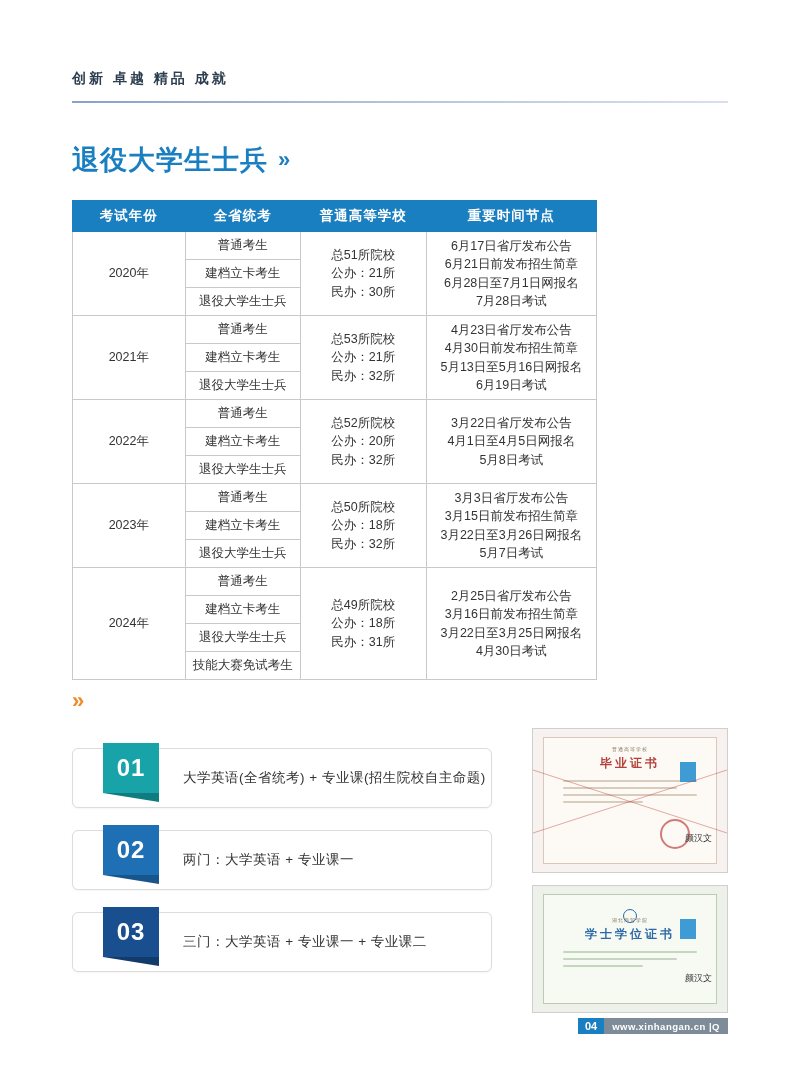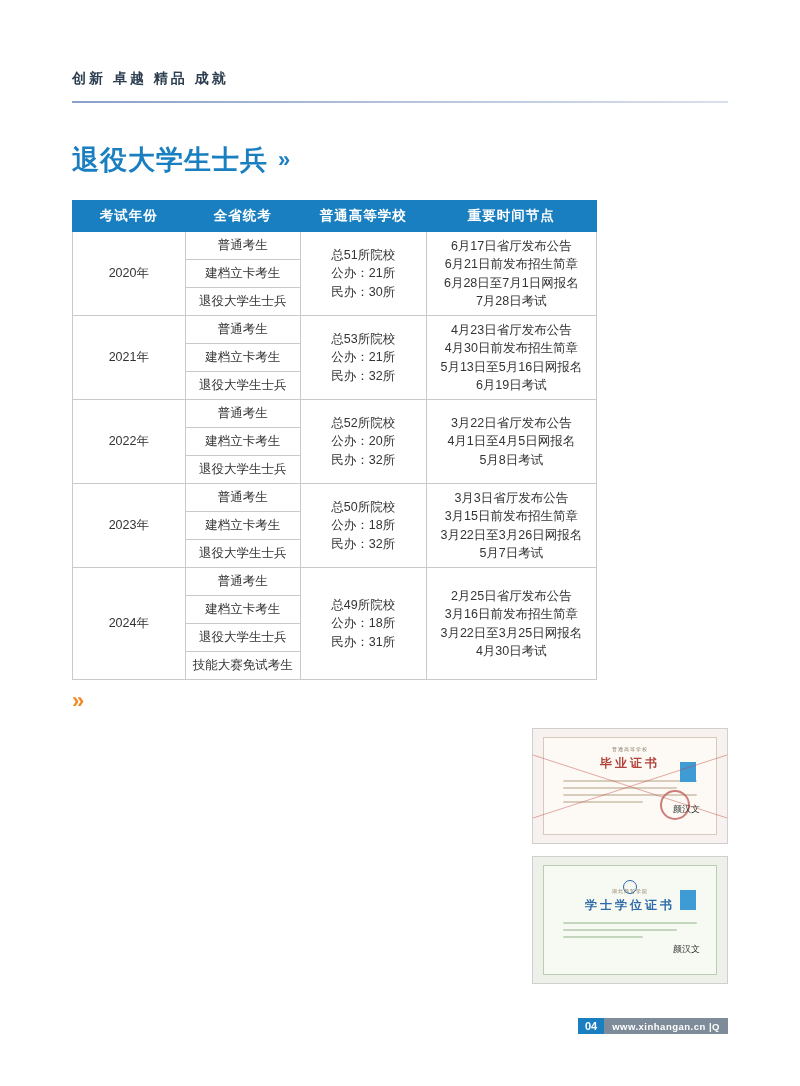--- a/index.html
+++ b/index.html
@@ -177,21 +177,21 @@
     width: 196px;
   }
   .cert {
     width: 196px;
     border: 1px solid #cfcfcf;
     box-sizing: border-box;
     position: relative;
     overflow: hidden;
   }
   .cert.one {
-    height: 116px;
+    height: 145px;
     background: #f7f2ef;
     margin-bottom: 12px;
   }
   .cert.two {
     height: 128px;
     background: #edf1ea;
   }
   .cert-inner {
     position: absolute;
     top: 8px; left: 10px; right: 10px; bottom: 8px;
@@ -239,21 +239,21 @@
     right: 26px;
     bottom: 14px;
     width: 26px;
     height: 26px;
     border: 2px solid #c0504d;
     border-radius: 50%;
     opacity: 0.75;
   }
   .cert-sign {
     position: absolute;
-    right: 16px;
+    right: 4px;
     bottom: 18px;
     font-size: 9px;
     color: #333;
     font-family: Liberation Serif, serif;
   }
   .cert-flag {
     position: absolute;
     right: 20px;
     top: 24px;
     width: 16px;
@@ -455,20 +455,34 @@
             <td>技能大赛免试考生</td>
           </tr>
         </tbody>
     </table>
   </div>
 
   <div class="section-title" id="title-subjects">
     <span class="chev orange">»</span>
   </div>
 
+  <div class="subjects">
+    <div class="subject-row">
+      <div class="subject-num teal">01</div>
+      <div class="subject-text">大学英语(全省统考) + 专业课(招生院校自主命题)</div>
+    </div>
+    <div class="subject-row">
+      <div class="subject-num blue1">02</div>
+      <div class="subject-text">两门：大学英语 + 专业课一</div>
+    </div>
+    <div class="subject-row">
+      <div class="subject-num blue2">03</div>
+      <div class="subject-text">三门：大学英语 + 专业课一 + 专业课二</div>
+    </div>
+  </div>
 
   <div class="certs">
     <div class="cert one">
       <div class="cert-inner">
         <div class="cert-toptxt">普通高等学校</div>
         <div class="cert-title">毕业证书</div>
         <div class="cert-body">
           <div class="cert-line l"></div>
           <div class="cert-line m"></div>
           <div class="cert-line l"></div>

